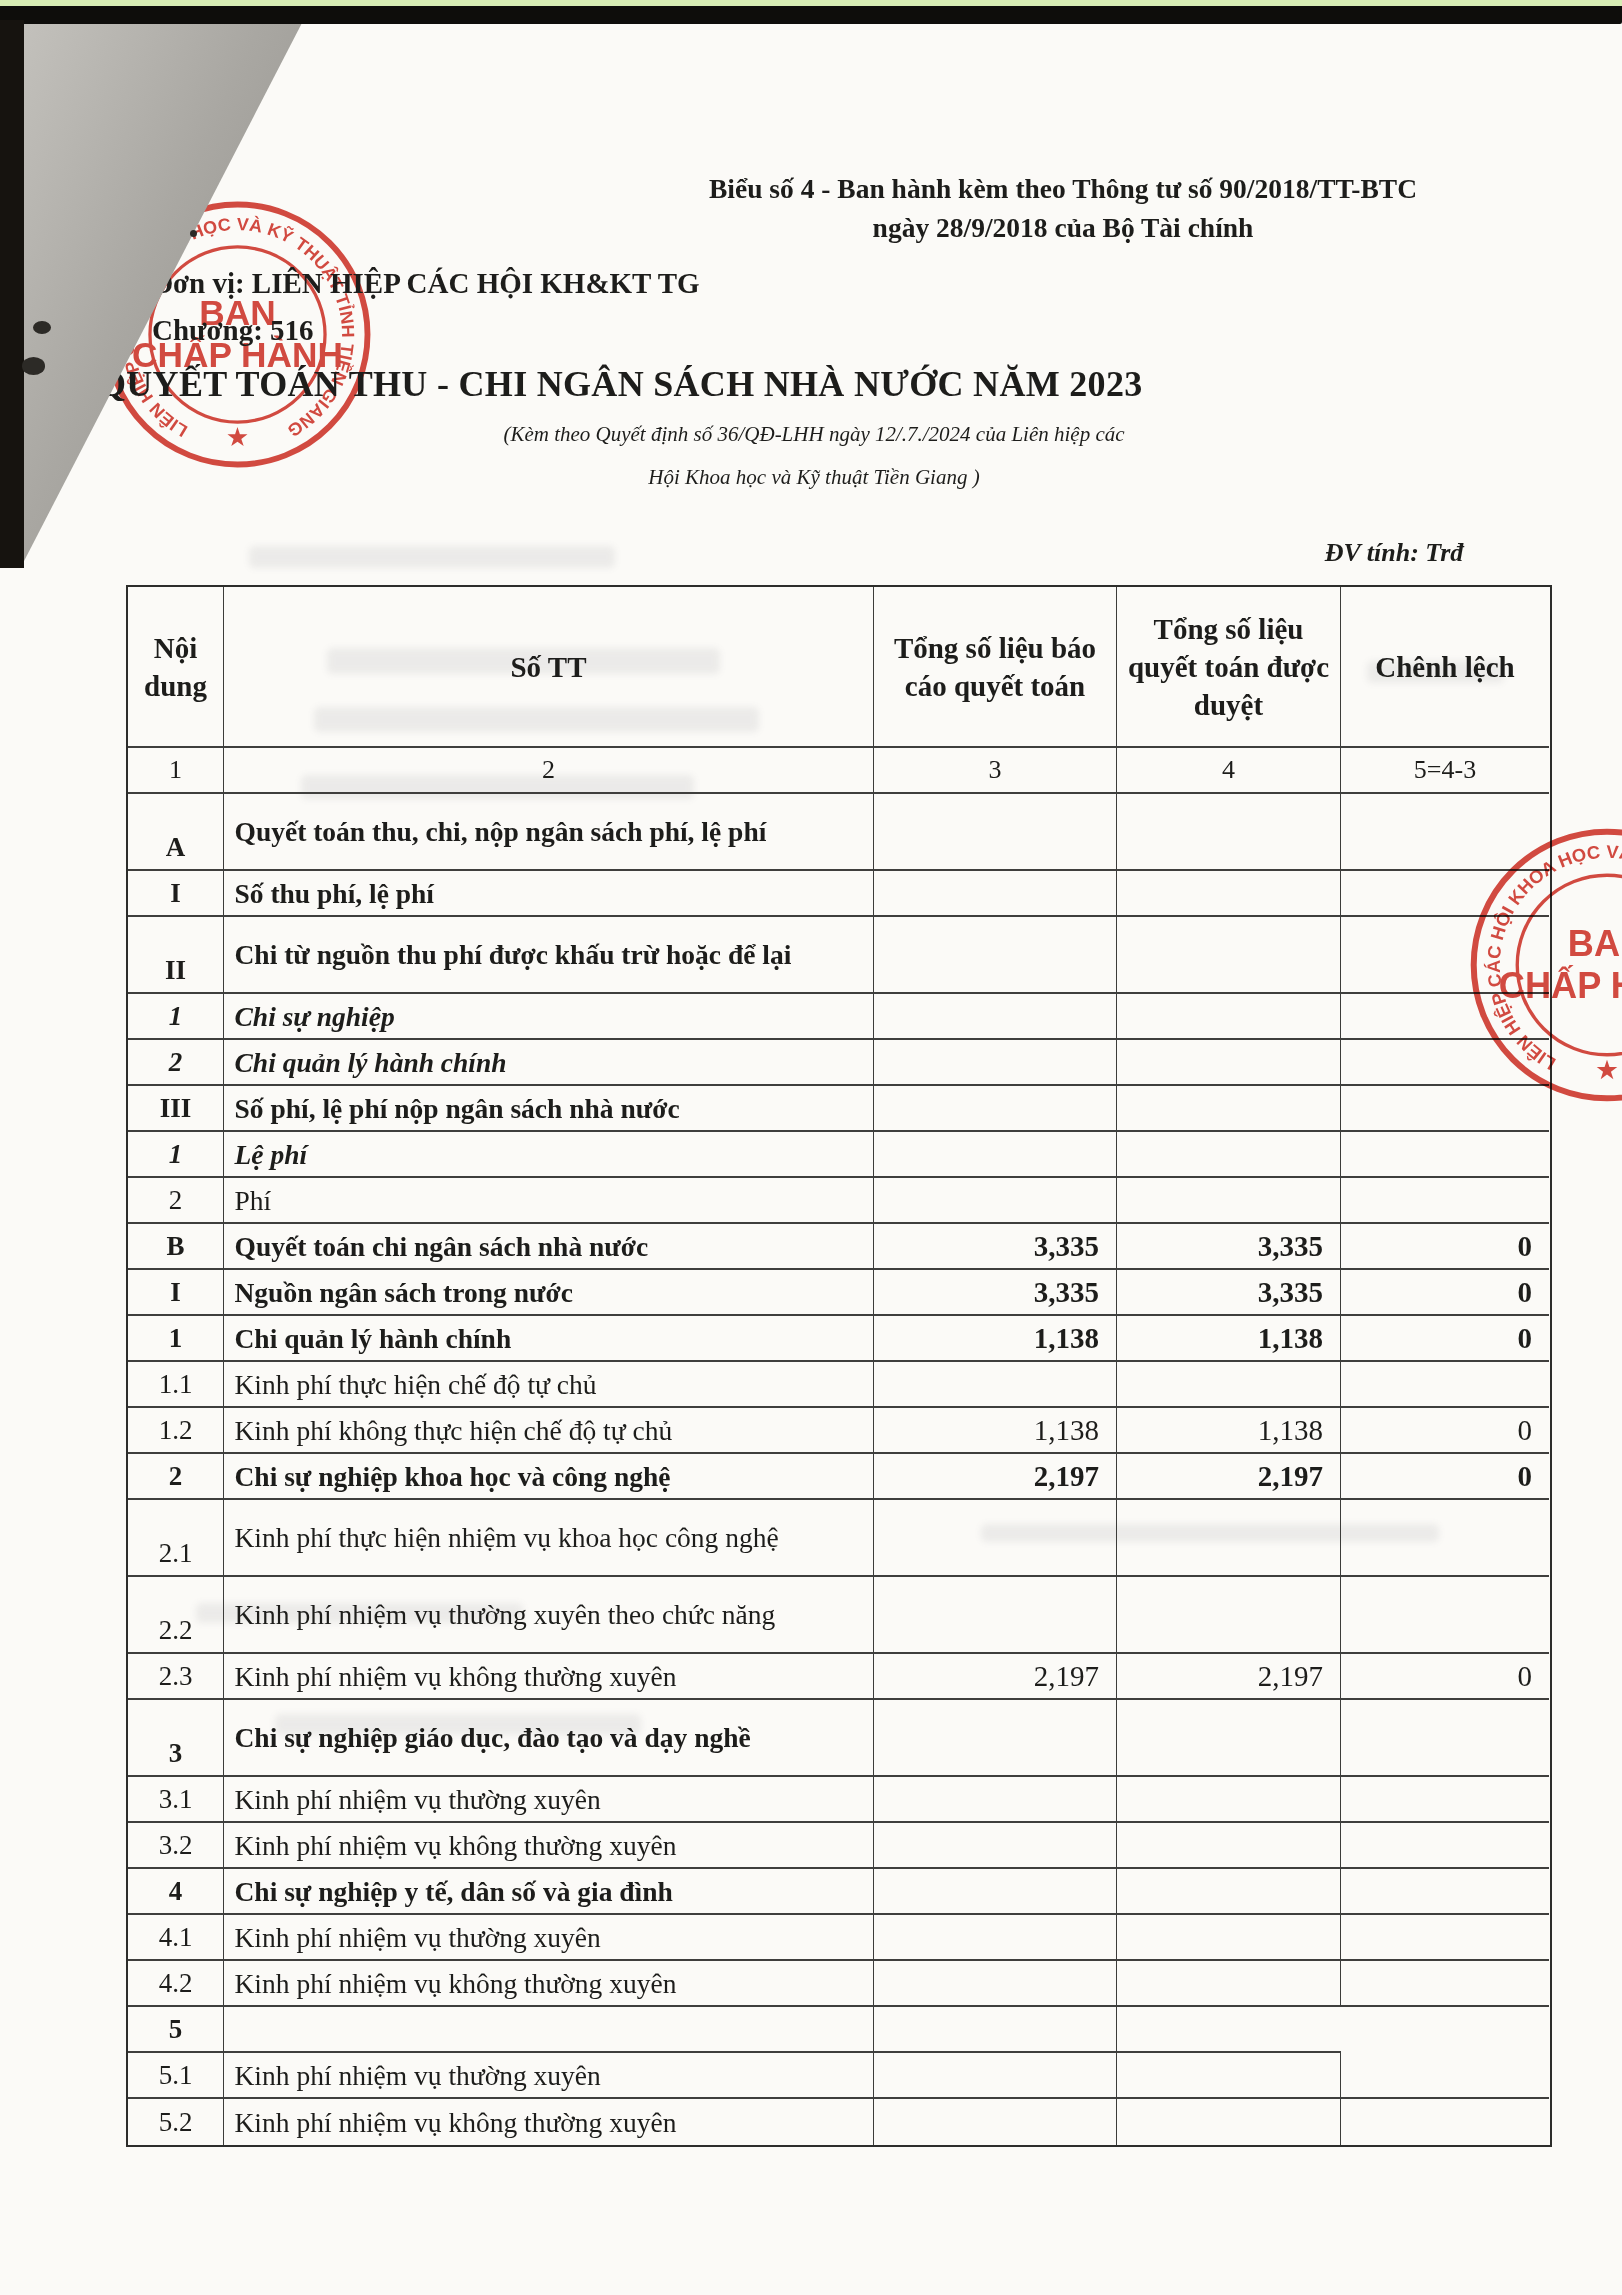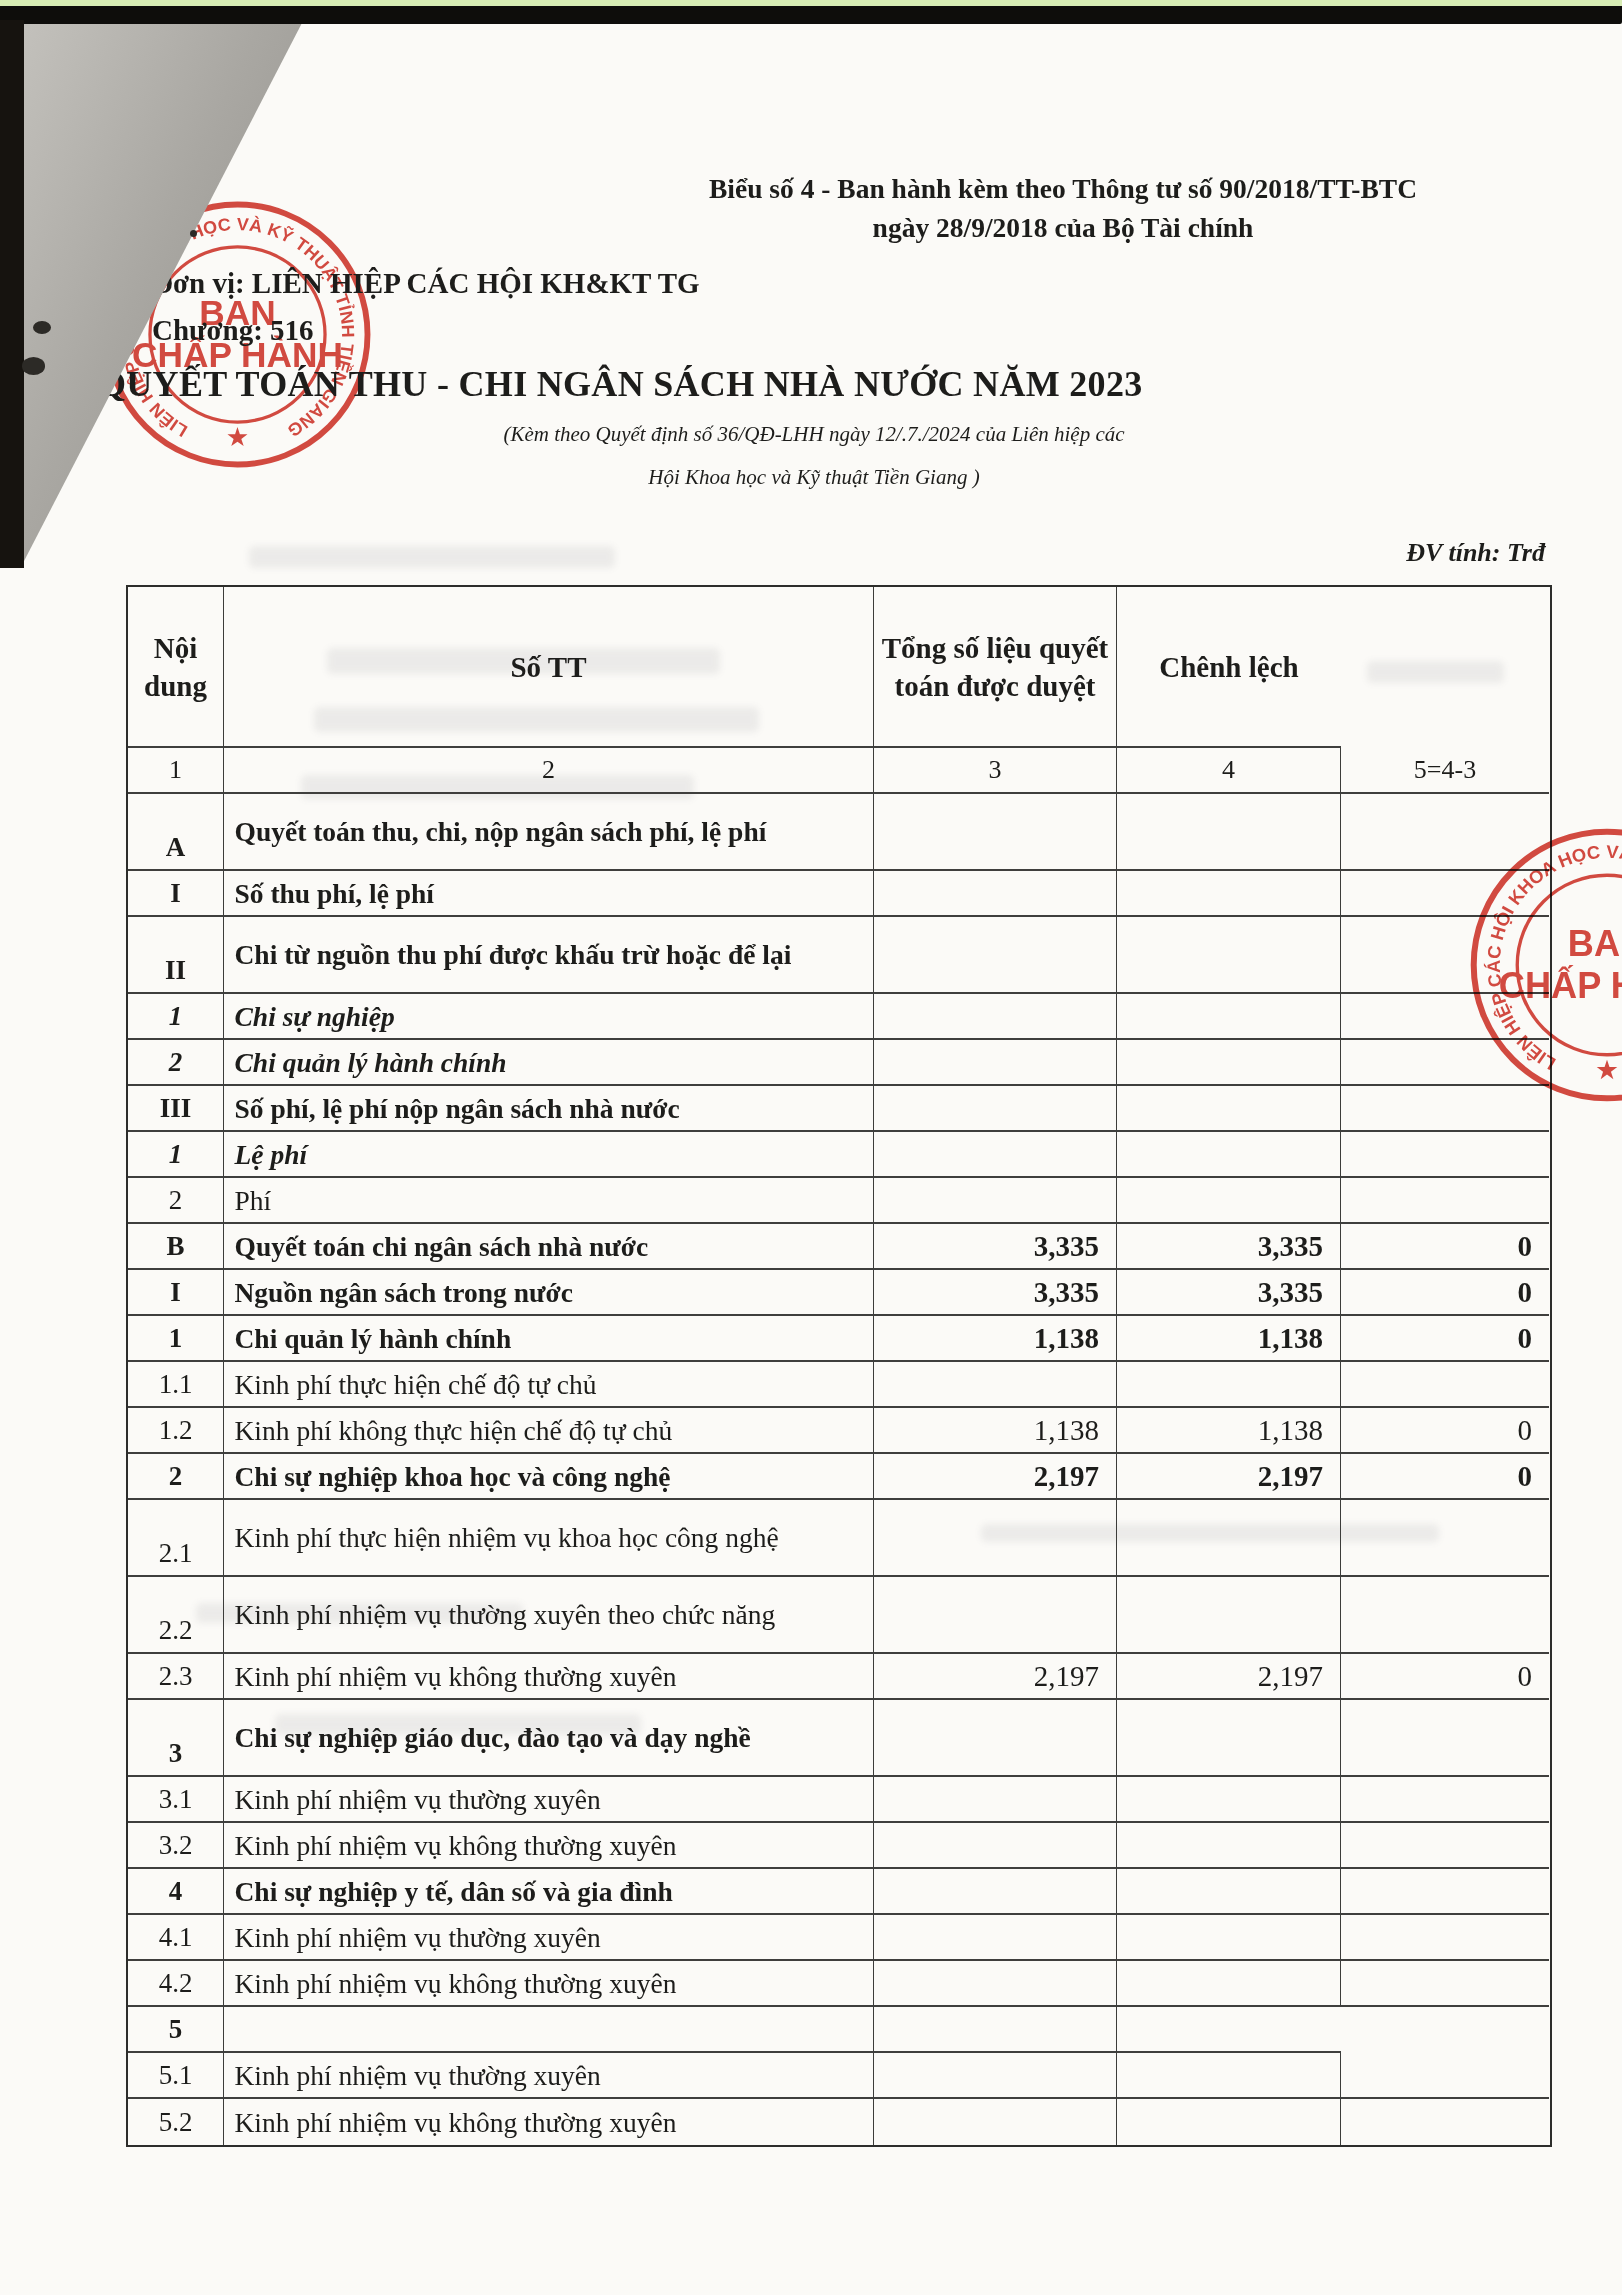--- a/index.html
+++ b/index.html
@@ -24,21 +24,21 @@
   
   .ghost{position:absolute;background:#6b6b74;opacity:.10;filter:blur(3.9px);border-radius:5.2px;z-index:1;}
   
   .form-note{position:absolute;left:628px;top:169px;width:870px;text-align:center;
     font-weight:bold;font-size:27.5px;line-height:39px;z-index:10;}
   .unit-block{position:absolute;left:152px;top:260px;font-weight:bold;font-size:29px;line-height:47px;z-index:10;}
   .doc-title{position:absolute;left:98px;top:363px;width:1465px;
     font-weight:bold;font-size:36px;letter-spacing:0.3px;z-index:10;}
   .doc-subtitle{position:absolute;left:124px;top:413px;width:1380px;text-align:center;
     font-style:italic;font-size:21px;line-height:43px;z-index:10;}
-  .unit-note{position:absolute;left:1243px;top:538px;width:302px;text-align:right;
+  .unit-note{position:absolute;left:1243px;top:538px;width:302px;text-align:center;
     font-style:italic;font-weight:bold;font-size:26px;z-index:10;}
   
   .table{position:absolute;left:126px;top:585px;width:1426px;border:2.6px solid #2d2d2b;
     background:transparent;z-index:5;box-sizing:border-box;font-size:27.5px;}
   .trow,.thead,.tindex{display:grid;grid-template-columns:96px 650px 243px 224px 208px;}
   .tcell{border-right:1.3px solid #3c3c3a;border-bottom:2.6px double #3f3f3d;
     display:flex;box-sizing:border-box;min-width:0;}
   .tcell:last-child{border-right:none;}
   .thead{min-height:161px;}
   .thead .tcell{align-items:center;justify-content:center;text-align:center;
@@ -125,20 +125,21 @@
       <text x="212" y="198" text-anchor="middle" fill="#d23b32" font-family="Liberation Sans, sans-serif" font-size="54" font-weight="bold">BAN</text>
       <text x="212" y="262" text-anchor="middle" fill="#d23b32" font-family="Liberation Sans, sans-serif" font-size="54" font-weight="bold">CHẤP HÀNH</text>
       <text x="212" y="382" text-anchor="middle" fill="#d23b32" font-size="40">★</text>
     </svg>
   </div>
 
   <div class="table">
     <div class="thead">
       <div class="tcell">Nội dung</div>
       <div class="tcell">Số TT</div>
+      <div class="tcell">Tổng số liệu báo cáo quyết toán</div>
       <div class="tcell">Tổng số liệu quyết toán được duyệt</div>
       <div class="tcell">Chênh lệch</div>
     </div>
     <div class="tindex">
       <div class="tcell">1</div>
       <div class="tcell">2</div>
       <div class="tcell">3</div>
       <div class="tcell">4</div>
       <div class="tcell">5=4-3</div>
     </div>

